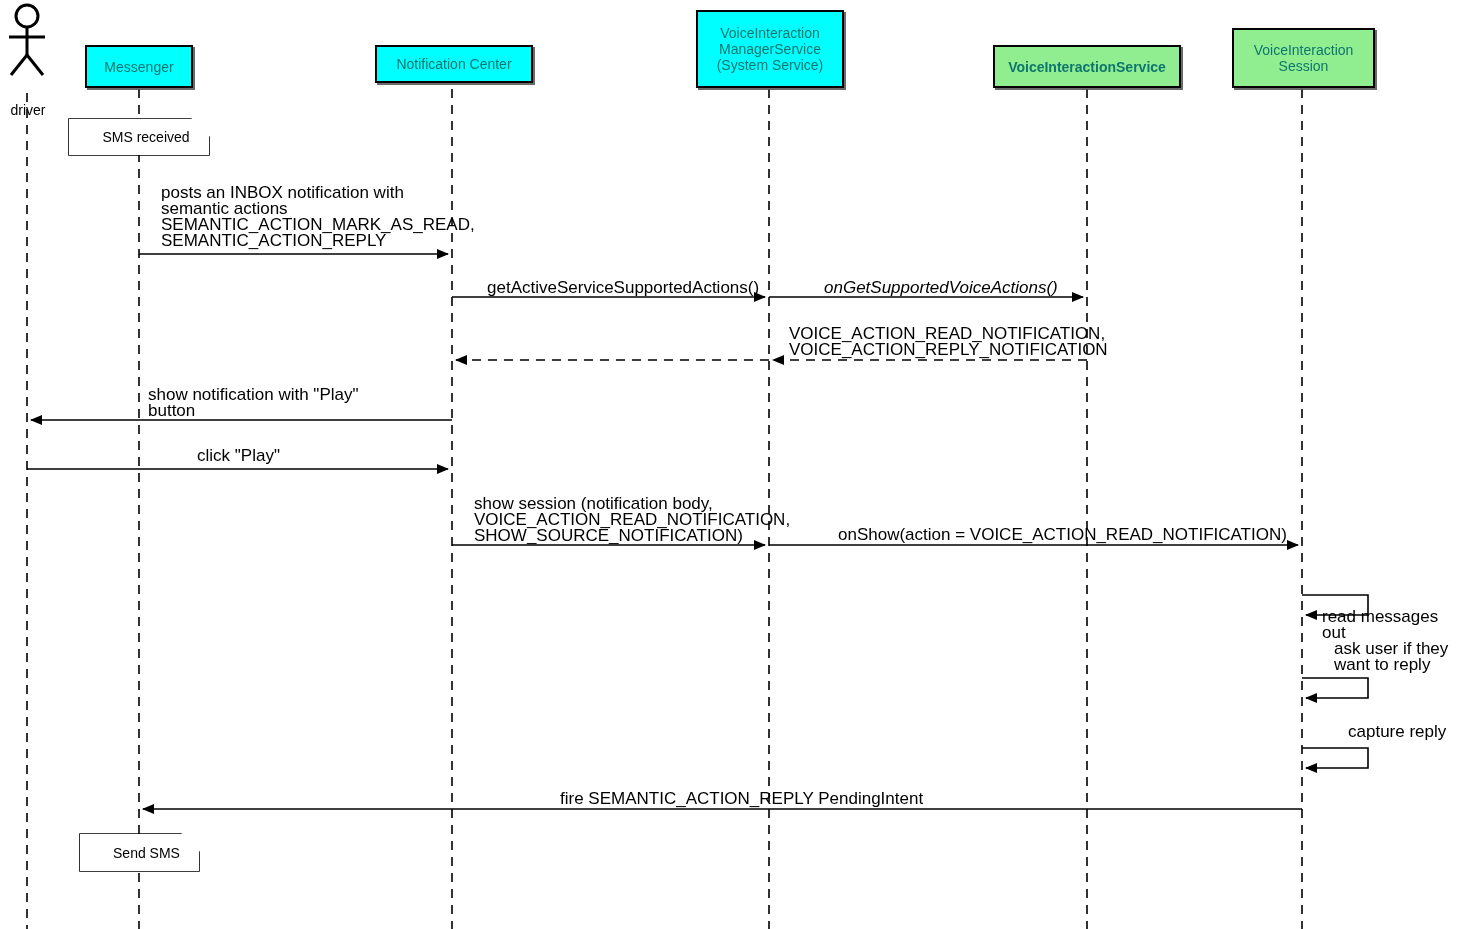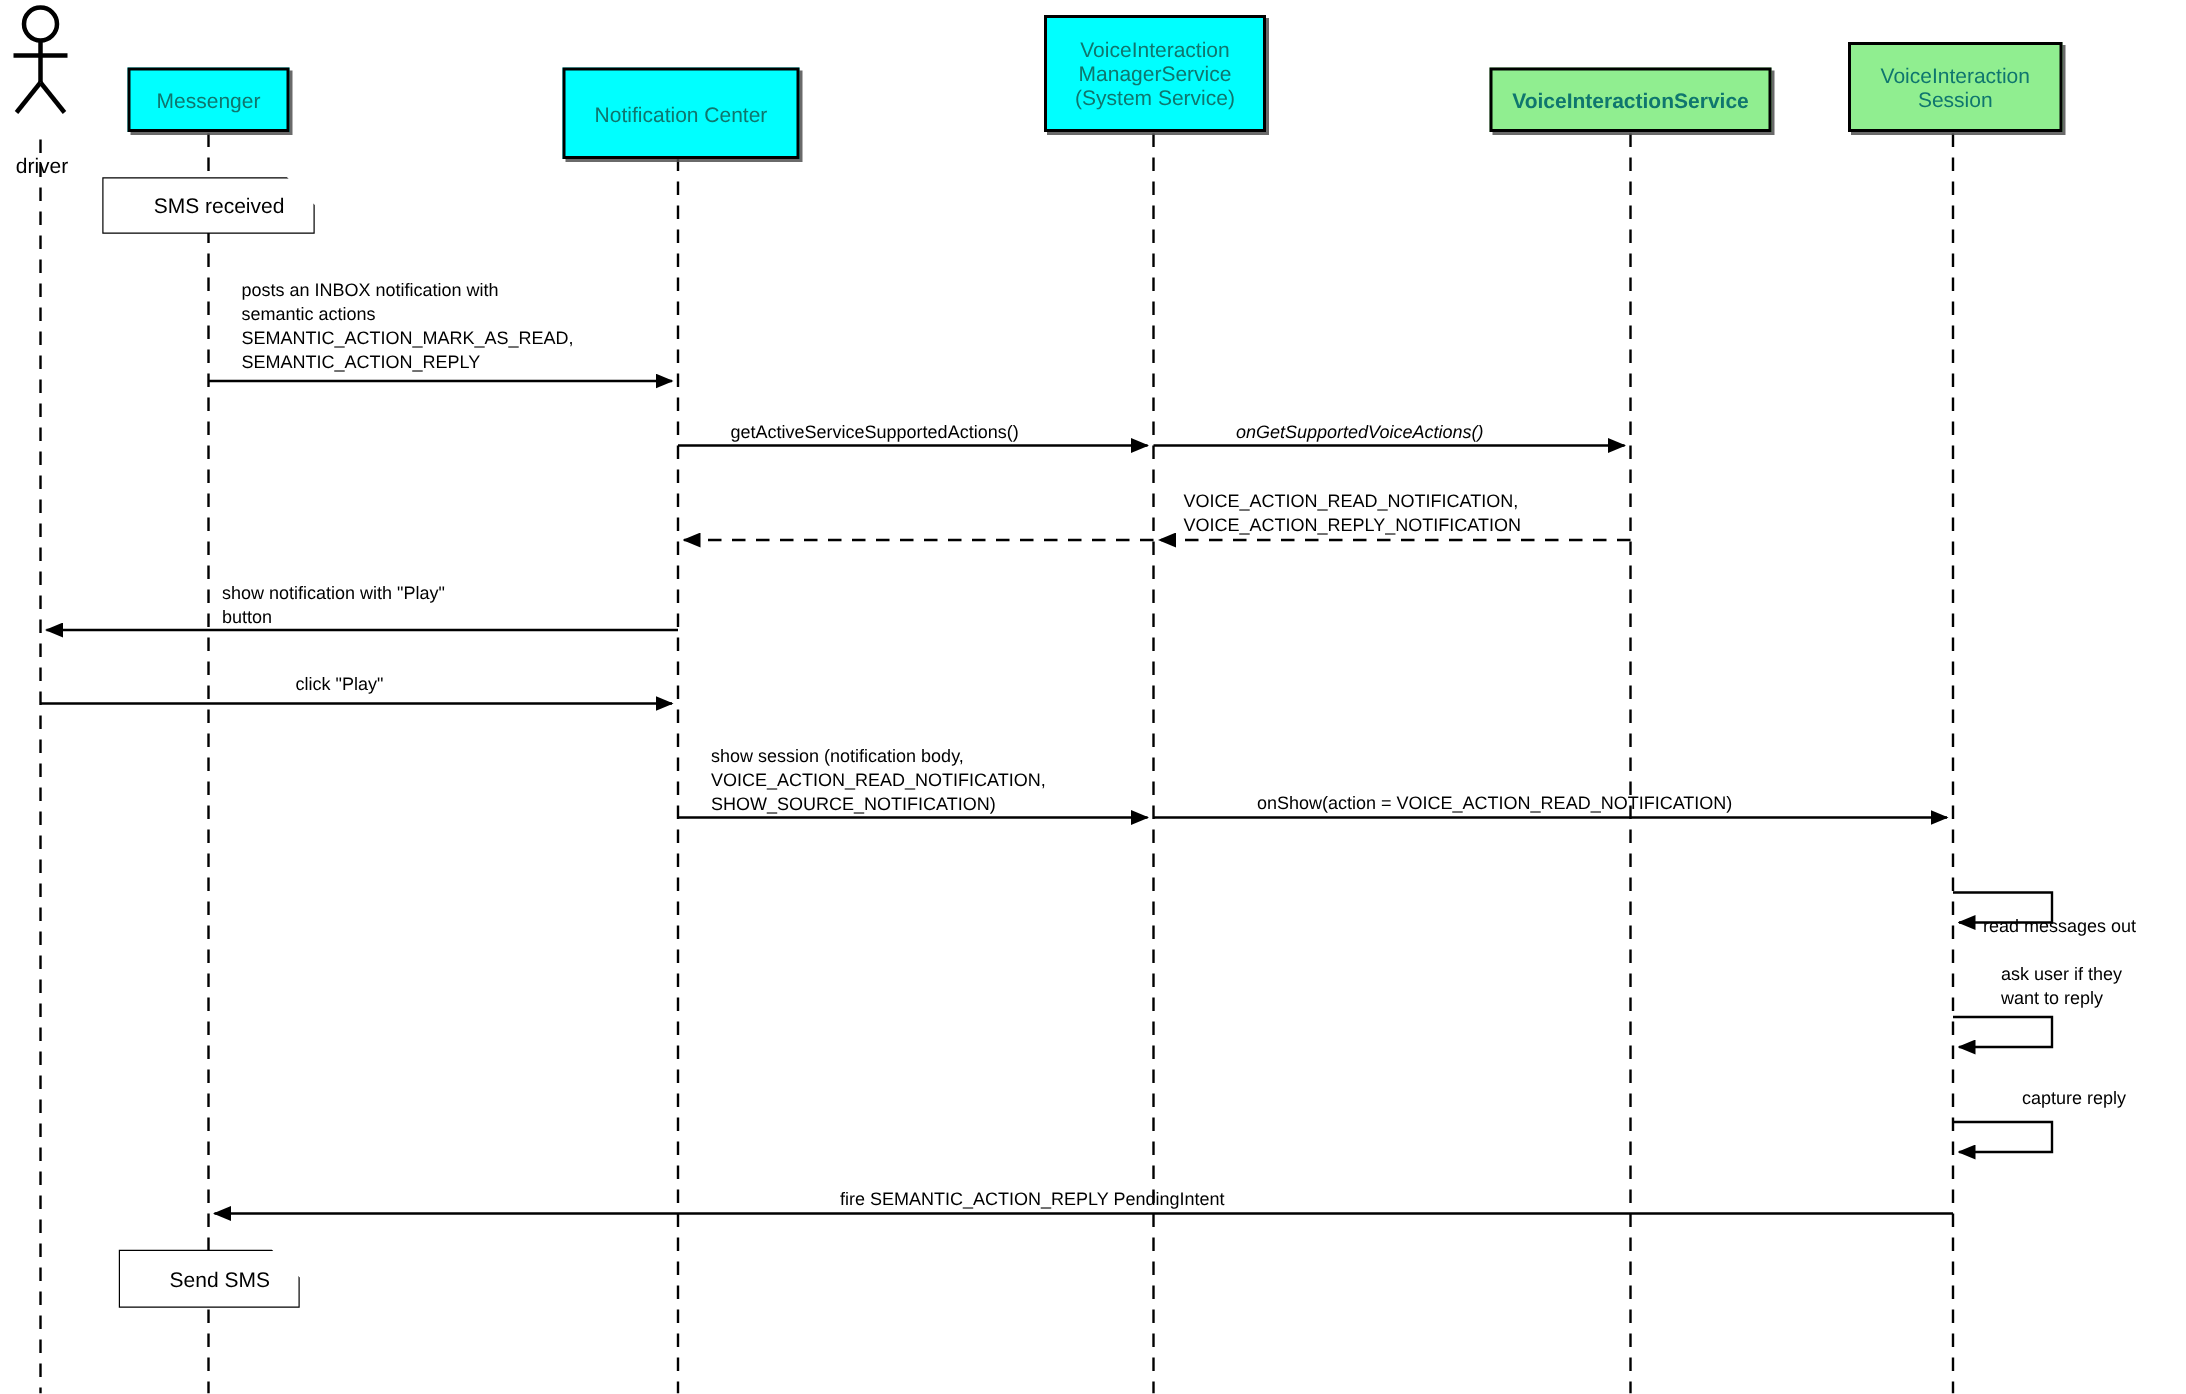--- a/index.html
+++ b/index.html
@@ -55,21 +55,21 @@
     justify-content: center;
   }
   .note-text {
     position: relative;
     z-index: 2;
     padding-right: 14px;
     margin-left: 28px;
   }
   .msg-label {
     position: absolute;
-    font-size: 12px;
+    font-size: 17px;
     line-height: 16px;
     color: #000000;
     white-space: pre-line;
   }
   .actor-label {
     position: absolute;
     font-size: 14px;
     color: #000000;
     text-align: center;
     margin-top: 36px;
@@ -141,21 +141,21 @@
       <path d="M1302,595 L1368,595 L1368,615 L1306,615" marker-end="url(#arrow-left)"></path>
       <path d="M1302,678 L1368,678 L1368,698 L1306,698" marker-end="url(#arrow-left)"></path>
       <path d="M1302,748 L1368,748 L1368,768 L1306,768" marker-end="url(#arrow-left)"></path>
     </g>
   </svg>
 
   <div class="lifeline-box" style="left:85px; top:45px; width:108px; height:43px; background:#00FFFF;">
     <span>Messenger</span>
   </div>
 
-  <div class="lifeline-box" style="left:375px; top:45px; width:158px; height:61px; background:#00FFFF;">
+  <div class="lifeline-box" style="left:375px; top:45px; width:158px; height:38px; background:#00FFFF;">
     <span>Notification Center</span>
   </div>
 
   <div class="lifeline-box" style="left:696px; top:10px; width:148px; height:78px; background:#00FFFF;">
     <span>VoiceInteraction
 ManagerService
 (System Service)</span>
   </div>
 
   <div class="lifeline-box" style="left:993px; top:45px; width:188px; height:43px; background:#90EE90;font-weight:bold;">

